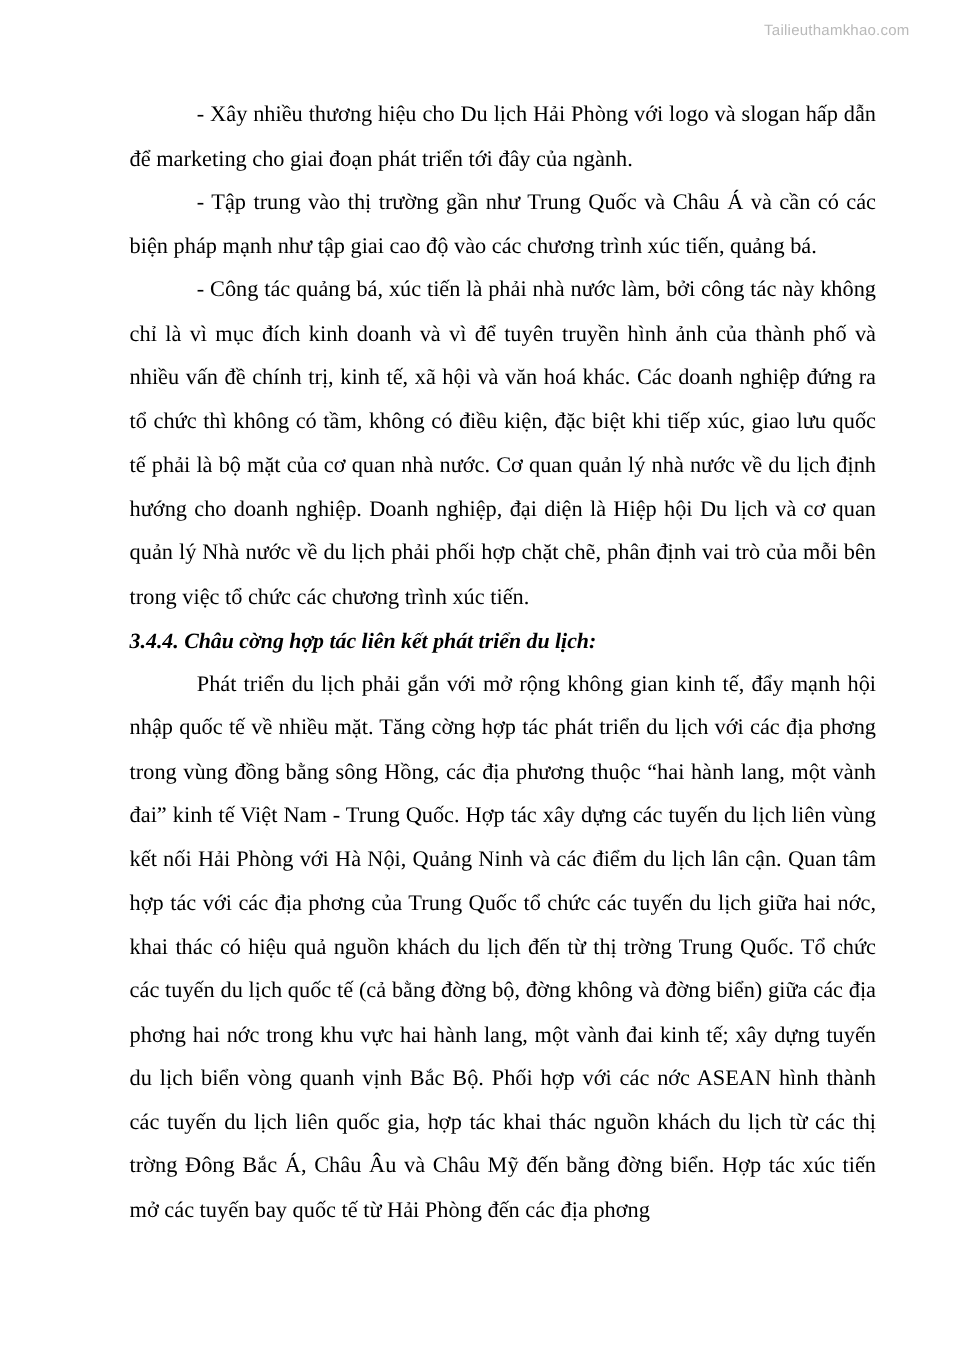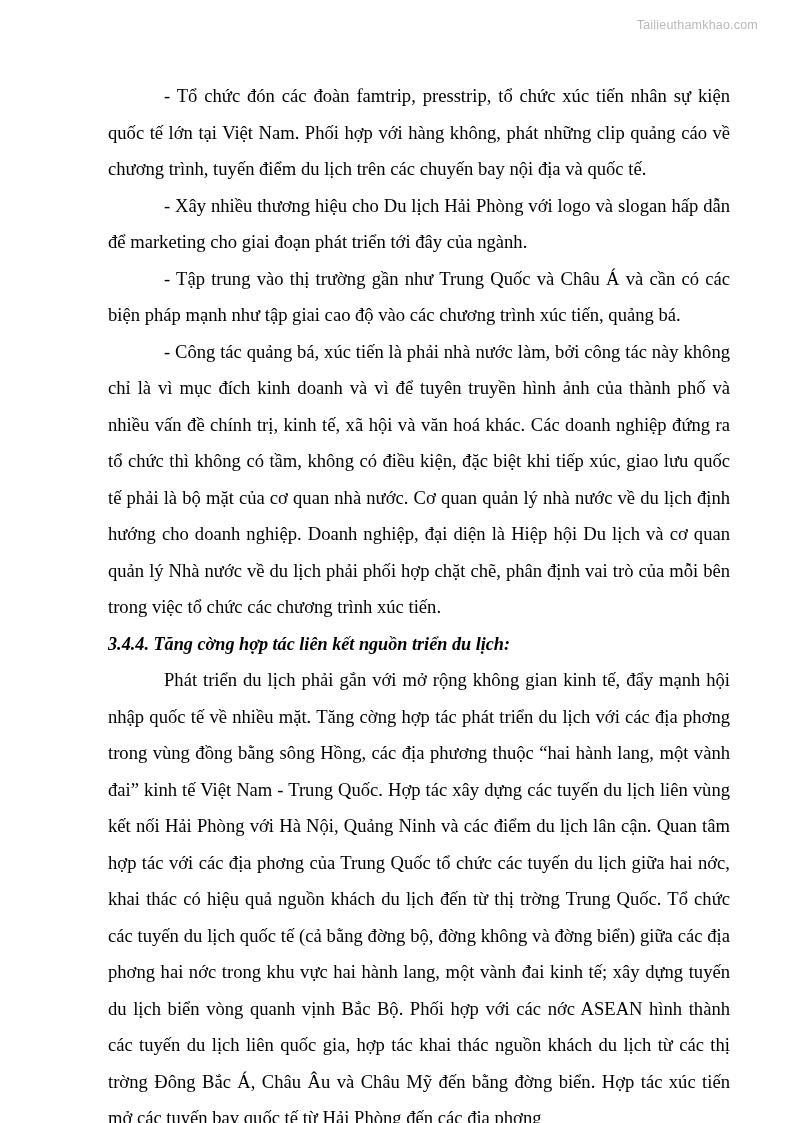--- a/index.html
+++ b/index.html
@@ -59,27 +59,26 @@
 </style>
 </head>
 <body>
 
 <div class="page">
 
   <div class="watermark">Tailieuthamkhao.com</div>
 
   <div class="content">
 
-    <p class="para">- Tổ chức đón các đoàn famtrip, presstrip, tổ chức xúc tiến nhân sự kiện quốc tế lớn tại Việt Nam. Phối hợp với hàng không, phát những clip quảng cáo về chương trình, tuyến điểm du lịch trên các chuyến bay nội địa và quốc tế.</p>
 
     <p class="para">- Xây nhiều thương hiệu cho Du lịch Hải Phòng với logo và   slogan hấp dẫn để marketing cho giai đoạn phát triển tới đây của ngành.</p>
 
     <p class="para">- Tập trung vào thị trường gần như Trung Quốc và Châu Á và cần có các biện pháp mạnh như tập giai cao độ vào các chương trình xúc tiến, quảng bá.</p>
 
     <p class="para">- Công tác quảng bá, xúc tiến là phải nhà nước làm, bởi công tác này không chỉ là vì mục đích kinh doanh và vì để tuyên truyền hình ảnh của thành phố và nhiều vấn đề chính trị, kinh tế, xã hội và văn hoá khác. Các doanh nghiệp đứng ra tổ chức thì không có tầm, không có điều kiện, đặc biệt khi tiếp xúc, giao lưu quốc tế phải là bộ mặt của cơ quan nhà nước. Cơ quan quản lý nhà nước về du lịch định hướng cho doanh nghiệp. Doanh nghiệp, đại diện là Hiệp hội Du lịch và cơ quan quản lý Nhà nước về du lịch phải phối hợp chặt chẽ, phân định vai trò của mỗi bên trong việc tổ chức các chương trình xúc tiến.</p>
 
-    <h4 class="heading">3.4.4. Tăng c­ờng hợp tác liên kết nguồn triển du lịch:</h4>
+    <h4 class="heading">3.4.4. Châu c­ờng hợp tác liên kết phát triển du lịch:</h4>
 
     <p class="para">Phát triển du lịch phải gắn với mở rộng không gian kinh tế, đẩy mạnh hội nhập quốc tế về nhiều mặt. Tăng c­ờng hợp tác phát triển du lịch với các địa ph­ơng trong vùng đồng bằng sông Hồng, các địa phương thuộc “hai hành lang, một vành đai” kinh tế Việt Nam - Trung Quốc. Hợp tác xây dựng các tuyến du lịch liên vùng kết nối Hải Phòng với Hà Nội, Quảng Ninh và các điểm du lịch lân cận. Quan tâm hợp tác với các địa ph­ơng của Trung Quốc tổ chức các tuyến du lịch giữa hai n­ớc, khai thác có hiệu quả nguồn khách du lịch đến từ thị tr­ờng Trung Quốc. Tổ chức các tuyến du lịch quốc tế (cả bằng đ­ờng bộ, đ­ờng không và đ­ờng biển) giữa các địa ph­ơng hai n­ớc trong khu vực hai hành lang, một vành đai kinh tế; xây dựng tuyến du lịch biển vòng quanh vịnh Bắc Bộ. Phối hợp với các n­ớc ASEAN hình thành các tuyến du lịch liên quốc gia, hợp tác khai thác nguồn khách du lịch từ các thị tr­ờng Đông Bắc Á, Châu Âu và Châu Mỹ đến bằng đ­ờng biển. Hợp tác xúc tiến mở các tuyến bay quốc tế từ Hải Phòng đến các địa ph­ơng</p>
 
   </div>
 
 </div>
 
 </body></html>

